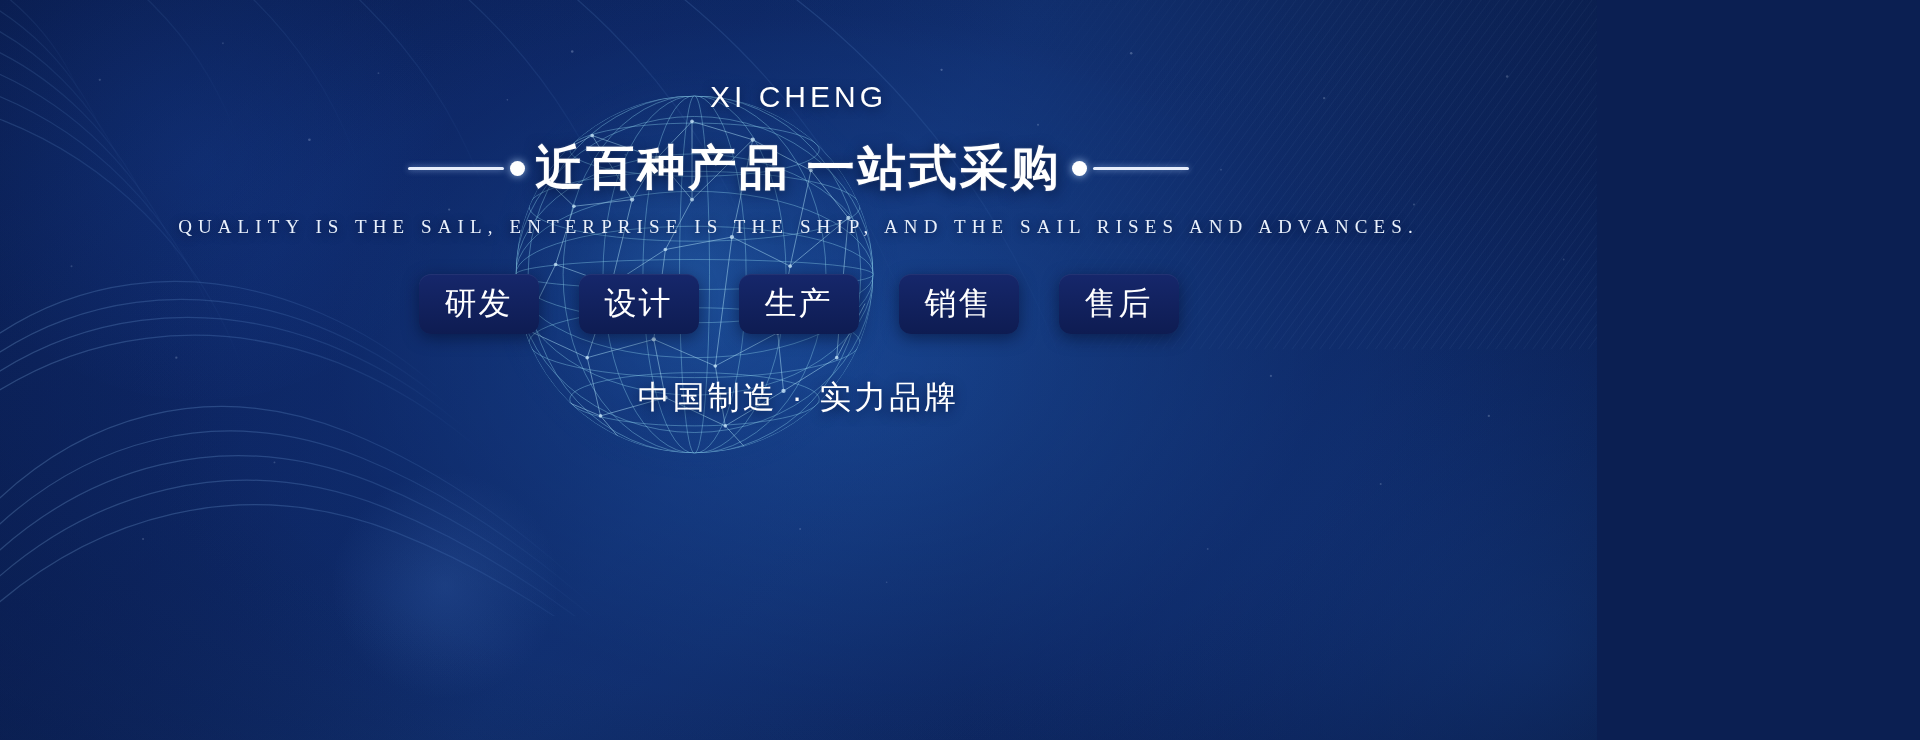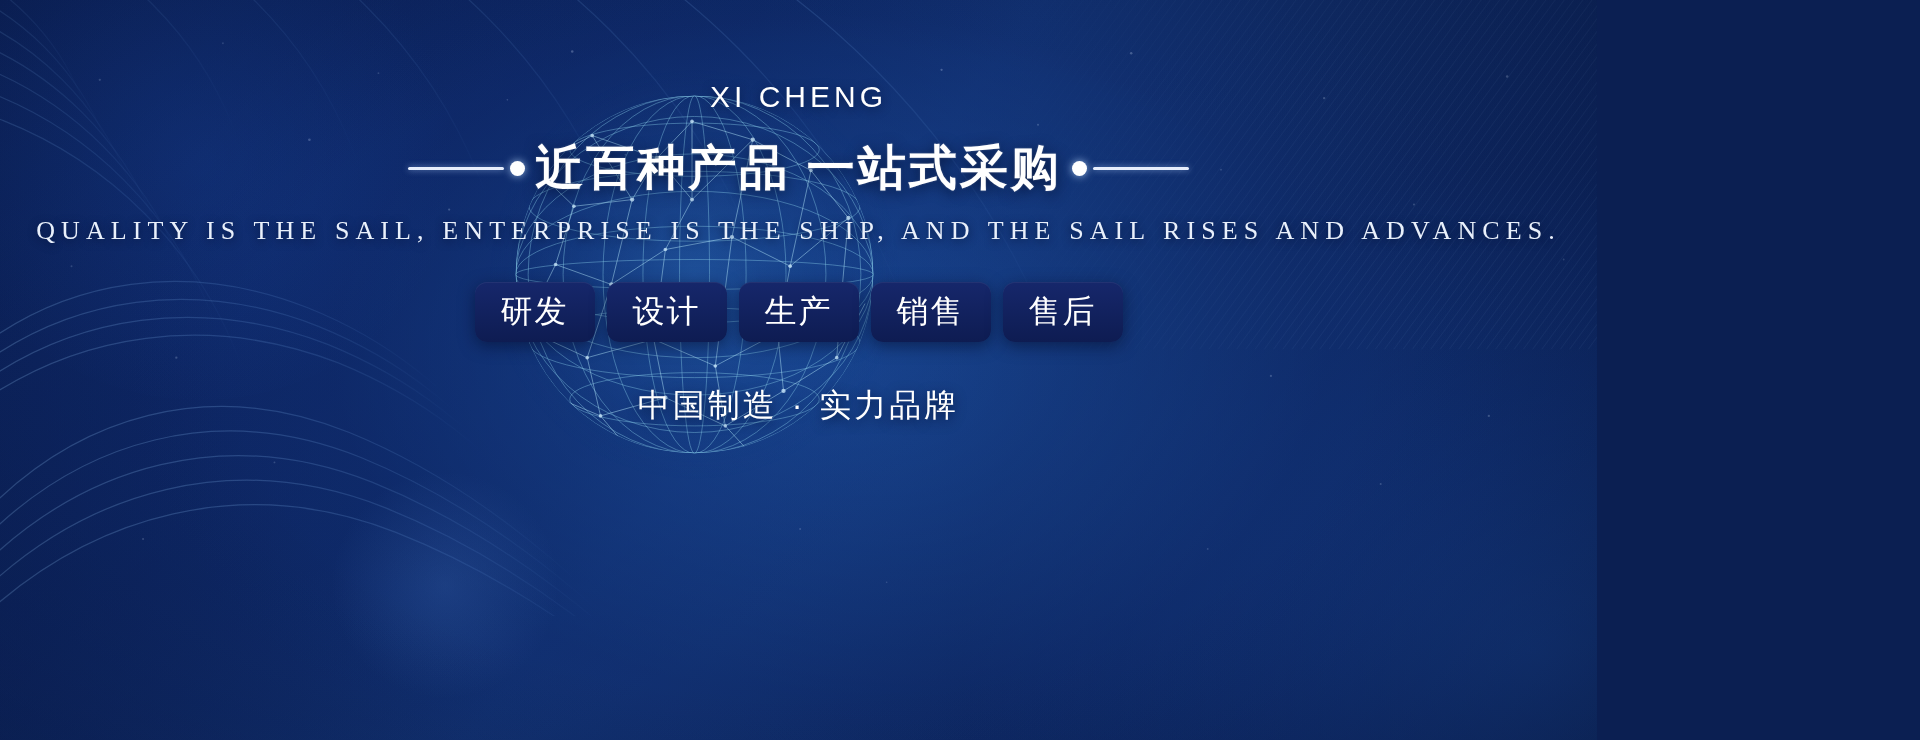--- a/index.html
+++ b/index.html
@@ -80,26 +80,26 @@
   .headline .accent{
     background:linear-gradient(180deg,#bfe2fb 0%,#8ec8f2 45%,#5ba8e4 100%);
     -webkit-background-clip:text; background-clip:text; color:transparent;
     -webkit-text-fill-color:transparent;
     filter:drop-shadow(0 4px 16px rgba(5,20,60,.7));
   }
 
   .tagline-en{
     margin-top:16px;
     font-family:"Liberation Serif","DejaVu Serif",serif;
-    font-size:26px; letter-spacing:6.1px; color:#e9f0fb; white-space:nowrap;
+    font-size:19px; letter-spacing:6.1px; color:#e9f0fb; white-space:nowrap;
     text-shadow:0 2px 8px rgba(4,16,52,.85);
   }
 
   .badges{
-    margin-top:36px; display:flex; align-items:center; gap:12px;
+    margin-top:36px; display:flex; align-items:center; gap:40px;
   }
   .badge{
     min-width:120px; height:60px; padding:0 22px;
     display:flex; align-items:center; justify-content:center;
     background:linear-gradient(180deg,#16276b 0%,#0e1c52 100%);
     border-radius:12px;
     font-size:32px; font-weight:500; color:#ffffff; letter-spacing:2px;
     box-shadow:0 4px 16px rgba(3,12,44,.55), inset 0 1px 0 rgba(255,255,255,.06);
     white-space:nowrap;
   }

